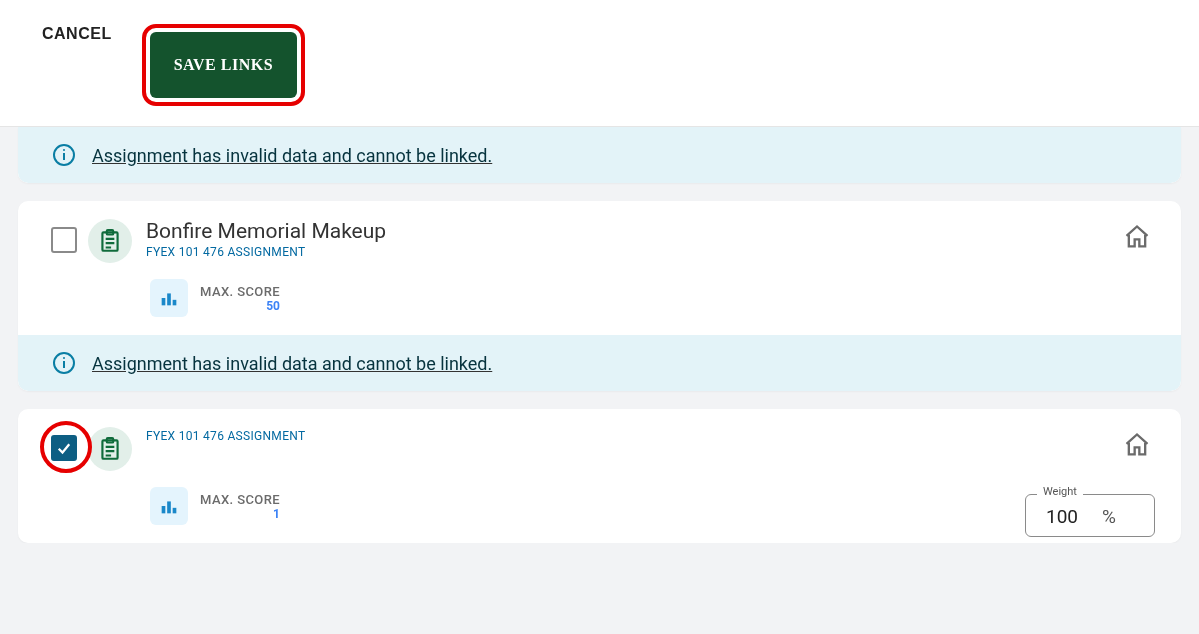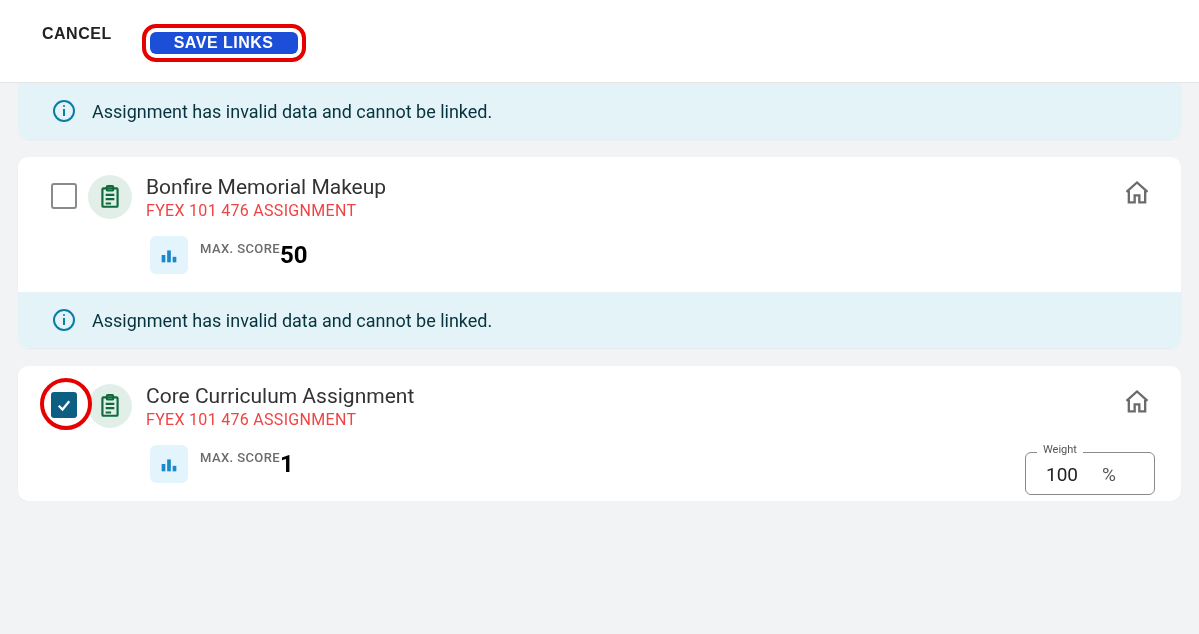--- a/index.html
+++ b/index.html
@@ -33,29 +33,30 @@
   .cancel-btn {
     background: none;
     border: none;
     font-weight: 700;
     font-size: 16px;
     color: #222;
     letter-spacing: 0.5px;
     cursor: pointer;
   }
   .save-btn {
-    background: #1d4ed8;
+    background: #14532d;
     color: #fff;
     border: none;
-    padding: 2px 24px;
+    padding: 24px 24px;
     font-weight: 700;
     font-size: 16px;
     border-radius: 6px;
     letter-spacing: 0.5px;
     cursor: pointer;
+    font-family: Liberation Serif, serif;
   }
   .save-highlight {
     border: 4px solid #e60000;
     border-radius: 14px;
     padding: 4px;
     display: inline-flex;
   }
   .content {
     padding: 0 18px;
   }
@@ -120,68 +121,69 @@
   }
   .assignment-body {
     flex: 1;
   }
   .assignment-title {
     font-size: 21px;
     font-weight: 400;
     color: #333;
   }
   .assignment-sub {
-    font-size: 16px;
-    color: #ef4444;
+    font-size: 12px;
+    color: #0369a1;
     margin-top: 2px;
     letter-spacing: 0.3px;
   }
   .score-row {
     display: flex;
     align-items: center;
     padding: 6px 22px 18px 132px;
     gap: 12px;
   }
   .score-icon-box {
     width: 38px;
     height: 38px;
     background: #e4f4fd;
     border-radius: 6px;
     display: flex;
     align-items: center;
     justify-content: center;
   }
   .score-text {
     display: flex;
-    flex-direction: row;
+    flex-direction: column;
     text-align: right;
   }
   .score-label {
     font-size: 13px;
     color: #6b6b6b;
     letter-spacing: 0.4px;
     font-weight: 500;
   }
   .score-value {
-    font-size: 24px;
+    font-size: 12px;
     font-weight: 700;
-    color: #000000;
+    color: #3b82f6;
   }
   .home-icon {
     position: absolute;
     right: 30px;
     top: 22px;
     color: #6b6b6b;
   }
   .info-banner {
     background: #e3f3f8;
     padding: 16px 22px;
     display: flex;
     align-items: center;
     gap: 16px;
+    text-decoration: underline;
   }
   .info-icon {
     width: 24px;
     height: 24px;
     color: #0a7ea4;
     flex-shrink: 0;
     margin-left: 12px;
   }
   .info-text {
     font-size: 18px;
@@ -324,21 +326,20 @@
       <div class="icon-circle">
         <svg width="26" height="26" viewBox="0 0 24 24" fill="none" stroke="#0f6b3b" stroke-width="2">
           <rect x="5" y="4" width="14" height="17" rx="1"></rect>
           <rect x="9" y="2" width="6" height="4" rx="1"></rect>
           <line x1="8" y1="10" x2="16" y2="10"></line>
           <line x1="8" y1="14" x2="16" y2="14"></line>
           <line x1="8" y1="18" x2="13" y2="18"></line>
         </svg>
       </div>
       <div class="assignment-body">
-        <div class="assignment-title">Core Curriculum Assignment</div>
         <div class="assignment-sub">FYEX 101 476 ASSIGNMENT</div>
       </div>
       <span class="home-icon">
         <svg width="28" height="28" viewBox="0 0 24 24" fill="none" stroke="currentColor" stroke-width="2">
           <path d="M3 11 L12 3 L21 11"></path>
           <path d="M5 10 V20 H10 V14 H14 V20 H19 V10"></path>
         </svg>
       </span>
       <div class="weight-field">
         <div class="weight-wrap">

